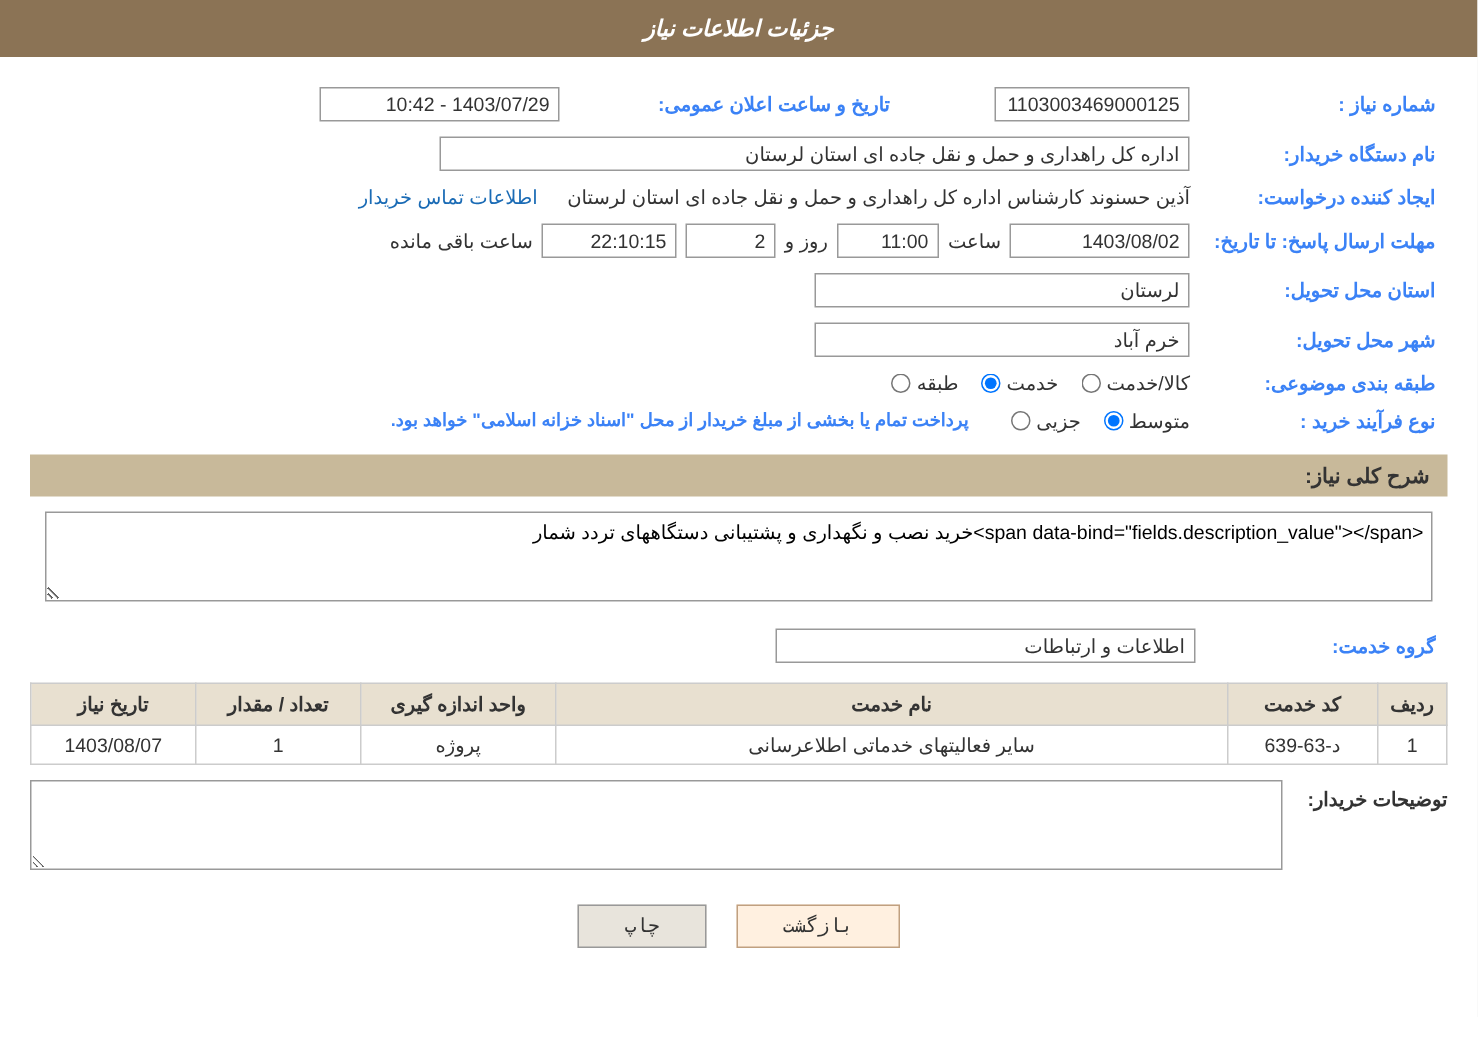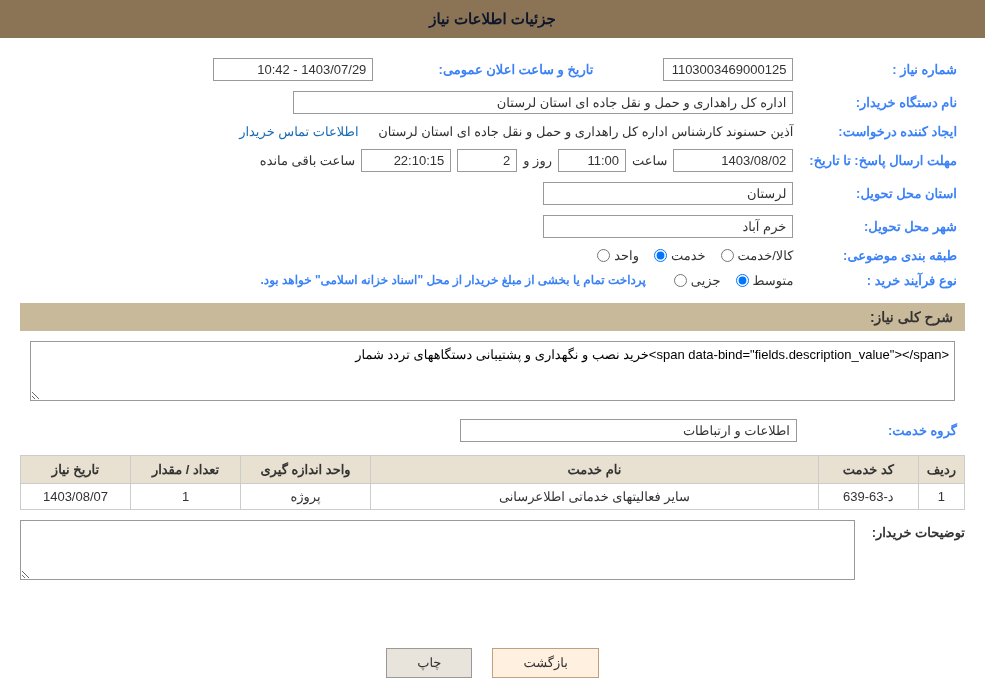--- a/index.html
+++ b/index.html
@@ -11,26 +11,27 @@
       color: #333;
     }
     .page-wrapper {
       width: 985px;
       min-height: 691px;
       background: #fff;
       margin: 0 auto;
     }
     .header-bar {
       background: #8B7355;
-      color: #0f172a;
+      color: #ffffff;
       text-align: center;
       padding: 10px 20px;
       font-size: 15px;
       font-weight: bold;
       direction: rtl;
+      font-style: italic;
     }
     .content {
       padding: 15px 20px;
     }
     .section-title {
       background: #c8b99a;
       color: #333;
       padding: 6px 12px;
       font-weight: bold;
       font-size: 14px;
@@ -148,24 +149,23 @@
     .buttons-row {
       display: flex;
       justify-content: center;
       gap: 20px;
       margin-top: 20px;
       margin-bottom: 20px;
     }
     .btn {
       padding: 6px 30px;
       font-size: 13px;
-      font-family: Liberation Serif, serif;
+      font-family: Liberation Mono, monospace;
       cursor: pointer;
       border: 1px solid #999;
-      margin-top: 45px;
     }
     .btn-print {
       background: #e8e4dc;
       color: #333;
     }
     .btn-back {
       background: #fff0e0;
       color: #333;
       border-color: #c0a080;
     }
@@ -256,21 +256,21 @@
           <div class="radio-group">
             <div class="radio-item">
               <label>کالا/خدمت</label>
               <input type="radio" name="subject" style="">
             </div>
             <div class="radio-item">
               <label>خدمت</label>
               <input type="radio" name="subject" checked="" style="">
             </div>
             <div class="radio-item">
-              <label>واحد</label>
+              <label>طبقه</label>
               <input type="radio" name="subject" style="">
             </div>
           </div>
         </td>
       </tr>
       <tr>
         <td class="label-cell">نوع فرآیند خرید :</td>
         <td class="value-cell" colspan="3">
           <div class="row-flex" style="align-items:flex-start; flex-wrap:wrap;">
             <div class="radio-group" style="margin-left:20px;">
@@ -298,21 +298,21 @@
         <textarea class="description-box" rows="2" style="">&lt;span data-bind="fields.description_value"&gt;&lt;/span&gt;خرید نصب و نگهداری و پشتیبانی دستگاههای تردد شمار</textarea>
       </div>
     </div>
 
 
     <table class="info-table" style="margin-bottom:5px;">
       <tbody>
           <tr>
         <td class="label-cell">گروه خدمت:</td>
         <td class="value-cell">
-          <span class="input-box" style="display:inline-block; width:337px;">اطلاعات و ارتباطات</span>
+          <span class="input-box" style="display:inline-block; width:280px;">اطلاعات و ارتباطات</span>
         </td>
       </tr>
     </tbody>
       </table>
 
     <table class="services-table">
       <thead>
         <tr>
           <th style="width:45px;">ردیف</th>
           <th style="width:100px;">کد خدمت</th>

